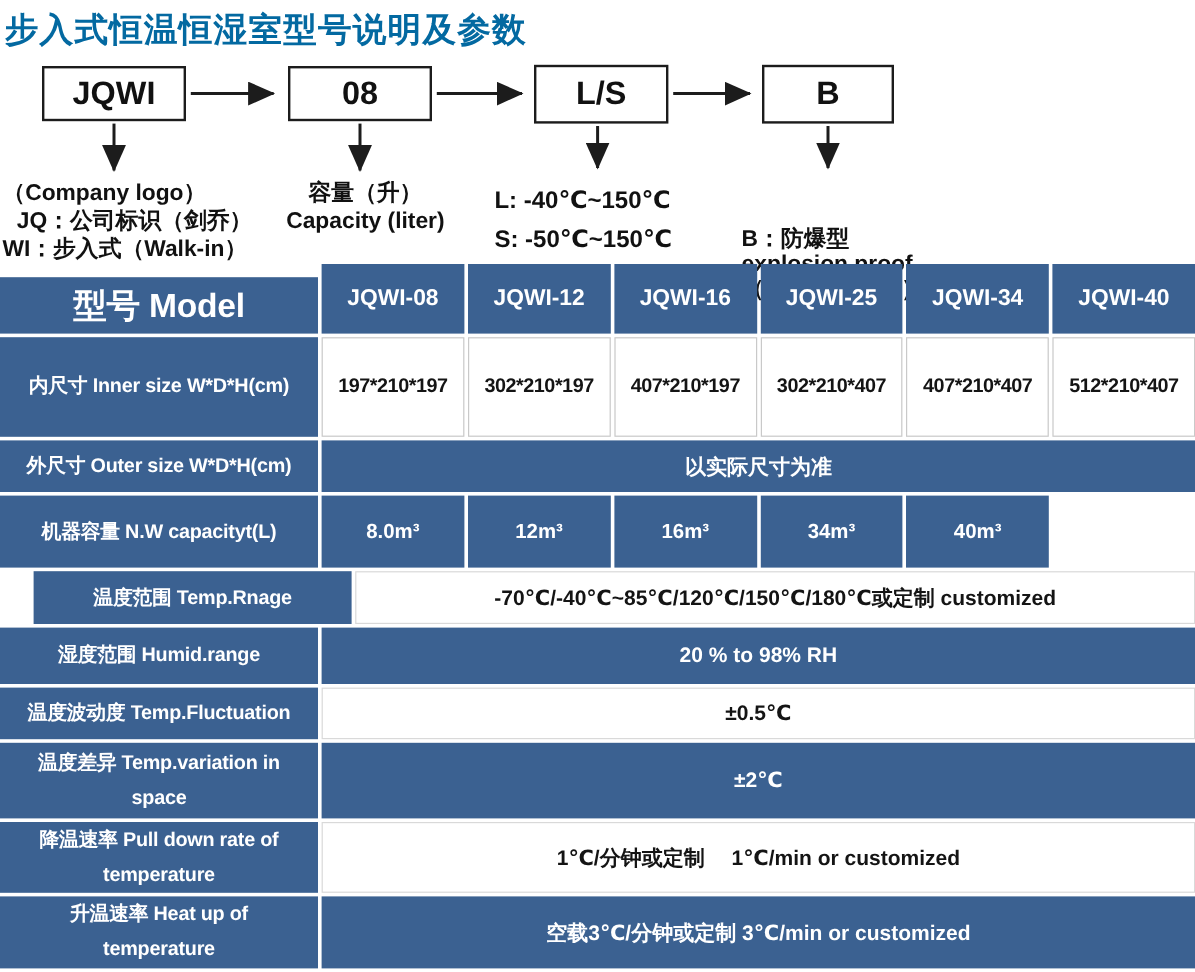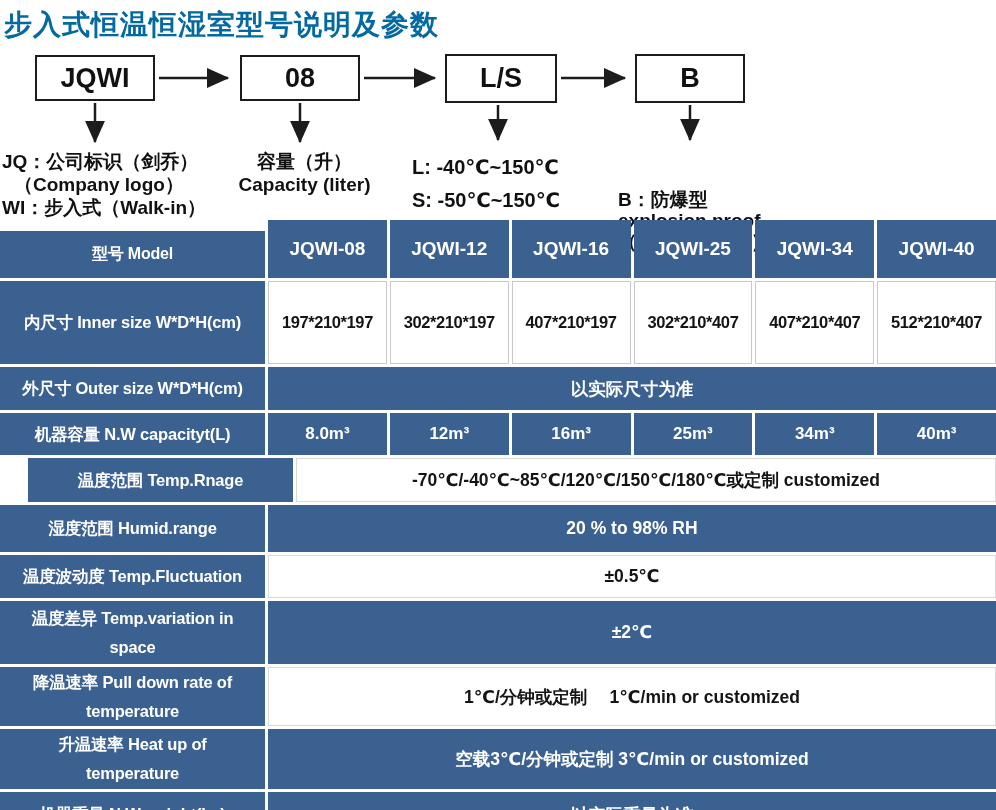--- a/index.html
+++ b/index.html
@@ -31,30 +31,30 @@
   .note3 { left:412px; top:151px; font-size:20px; }
   .note3 .ln { line-height:33px; }
   .note4 { left:618px; top:149px; font-size:19px;margin-top:40px; }
   .note4 .ln { line-height:21px; }
 
   
   #spec-table { position:absolute; left:0; top:220px; width:996px; }
   .row { display:grid; grid-template-columns:265px repeat(6,1fr); gap:3px;
     margin-bottom:3px; }
   .r-head { height:58px; } .r0 { height:83px; } .r1 { height:43px; }
-  .r2 { height:42px;border-radius:13px; }  .r3 { height:44px;margin-left:28px; } .r4 { height:47px; }
+  .r2 { height:60px;border-radius:13px; }  .r3 { height:44px;margin-left:28px; } .r4 { height:47px; }
   .r5 { height:43px; }  .r6 { height:63px; } .r7 { height:59px; }
   .r8 { height:60px; }  .r9 { height:45px; }
 
   .blue { background:#3b6191; color:#fff; }
   .cell { display:flex; flex-direction:column; align-items:center;
     justify-content:center; text-align:center; font-weight:bold; }
   .lbl  { font-size:16.5px; letter-spacing:-0.2px; padding:0 2px; }
   .lbl .ln { line-height:29px; white-space:nowrap; }
-  .hlbl { font-size:16px;margin-top:11px; }
+  .hlbl { font-size:28px;margin-top:11px; }
   .mcell { font-size:19px; }
   .vwhite { background:#fff; color:#141414; font-size:16.5px;
     border:1px solid #c9c9c9; letter-spacing:-0.4px; white-space:nowrap; }
   .vblue  { font-size:17px; }
   .span6 { grid-column:2 / 8; }
   .spanwhite { background:#fff; color:#141414; font-size:17.5px;
     border:1px solid #d9d9d9; }
   .spanblue { font-size:17.5px; }
 </style>
 </head>
@@ -78,22 +78,22 @@
     <line x1="498" y1="105" x2="498" y2="140" stroke="#1c1c1c" stroke-width="2.5" marker-end="url(#arw)"></line>
     <line x1="690" y1="105" x2="690" y2="140" stroke="#1c1c1c" stroke-width="2.5" marker-end="url(#arw)"></line>
   </svg>
 
   <div class="fbox b1">JQWI</div>
   <div class="fbox b2">08</div>
   <div class="fbox b3">L/S</div>
   <div class="fbox b4">B</div>
 
   <div class="note note1">
+    <div class="ln">（Company logo）</div>
     <div class="ln">JQ：公司标识（剑乔）</div>
-    <div class="ln">（Company logo）</div>
     <div class="ln">WI：步入式（Walk-in）</div>
   </div>
   <div class="note note2">
     <div class="ln">容量（升）</div>
     <div class="ln">Capacity (liter)</div>
   </div>
   <div class="note note3">
     <div class="ln">L: -40℃~150℃</div>
     <div class="ln">S: -50℃~150℃</div>
   </div>
@@ -134,21 +134,20 @@
       <div class="cell blue spanblue span6">以实际尺寸为准</div>
     </div>
 
     <div class="row r2">
       <div class="cell blue lbl">
         <div class="ln">机器容量 N.W capacityt(L)</div>
       </div>
       <div class="cell blue vblue">8.0m³</div>
       <div class="cell blue vblue">12m³</div>
       <div class="cell blue vblue">16m³</div>
-      <div class="cell blue vblue">25m³</div>
       <div class="cell blue vblue">34m³</div>
       <div class="cell blue vblue">40m³</div>
     </div>
 
     <div class="row r3">
       <div class="cell blue lbl">
         <div class="ln">温度范围 Temp.Rnage</div>
       </div>
       <div class="cell spanwhite span6">-70℃/-40℃~85℃/120℃/150℃/180℃或定制 customized</div>
     </div>

